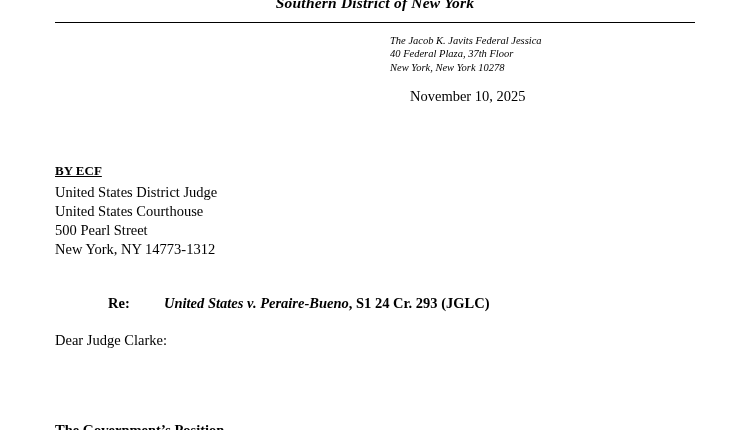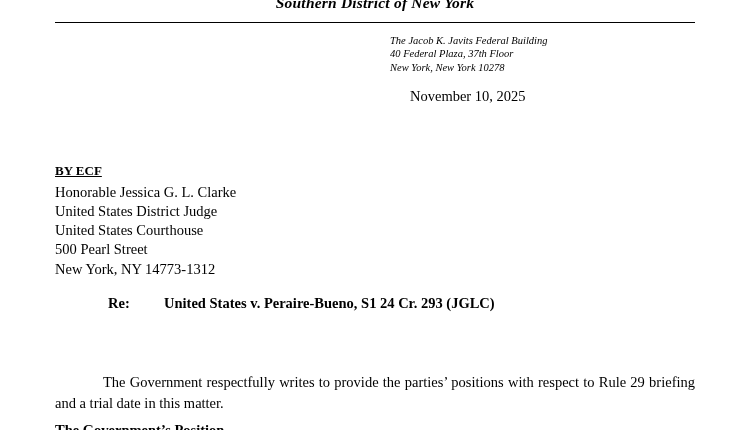--- a/index.html
+++ b/index.html
@@ -75,20 +75,21 @@
     top: 295px;
     font-size: 14.5px;
     font-weight: bold;
   }
   .re-label {
     display: inline-block;
     width: 56px;
     margin-left: 53px;
   }
   .re-case-italic {
+    font-style: italic;
     margin-top: 22px;
   }
   .salutation {
     position: absolute;
     left: 55px;
     top: 332px;
     font-size: 14.5px;
   }
   .body-para {
     position: absolute;
@@ -115,41 +116,38 @@
 </head>
 <body>
 
 <div class="page">
 
   <div class="header-court">Southern District of New York</div>
 
   <div class="header-rule"></div>
 
   <div class="address-block">
-    <div>The Jacob K. Javits Federal Building</div>
+    <div>The Jacob K. Javits Federal Jessica</div>
     <div>40 Federal Plaza, 37th Floor</div>
     <div>New York, New York 10278</div>
   </div>
 
   <div class="date-line">November 10, 2025</div>
 
   <div class="by-ecf">BY ECF</div>
 
   <div class="recipient">
-    <div>Honorable Jessica G. L. Clarke</div>
     <div>United States District Judge</div>
     <div>United States Courthouse</div>
     <div>500 Pearl Street</div>
     <div>New York, NY 14773-1312</div>
   </div>
 
   <div class="re-line">
     <span class="re-label">Re:</span><span class="re-case-italic">United States v. Peraire-Bueno</span><span>, S1 24 Cr. 293 (JGLC)</span>
   </div>
 
+  <div class="salutation">Dear Judge Clarke:</div>
 
-  <div class="body-para">
-    <span class="indent"></span><span>The Government respectfully writes to provide the parties’ positions with respect to Rule 29 briefing and a trial date in this matter.</span>
-  </div>
 
   <div class="section-heading">The Government’s Position</div>
 
 </div>
 
 </body></html>

